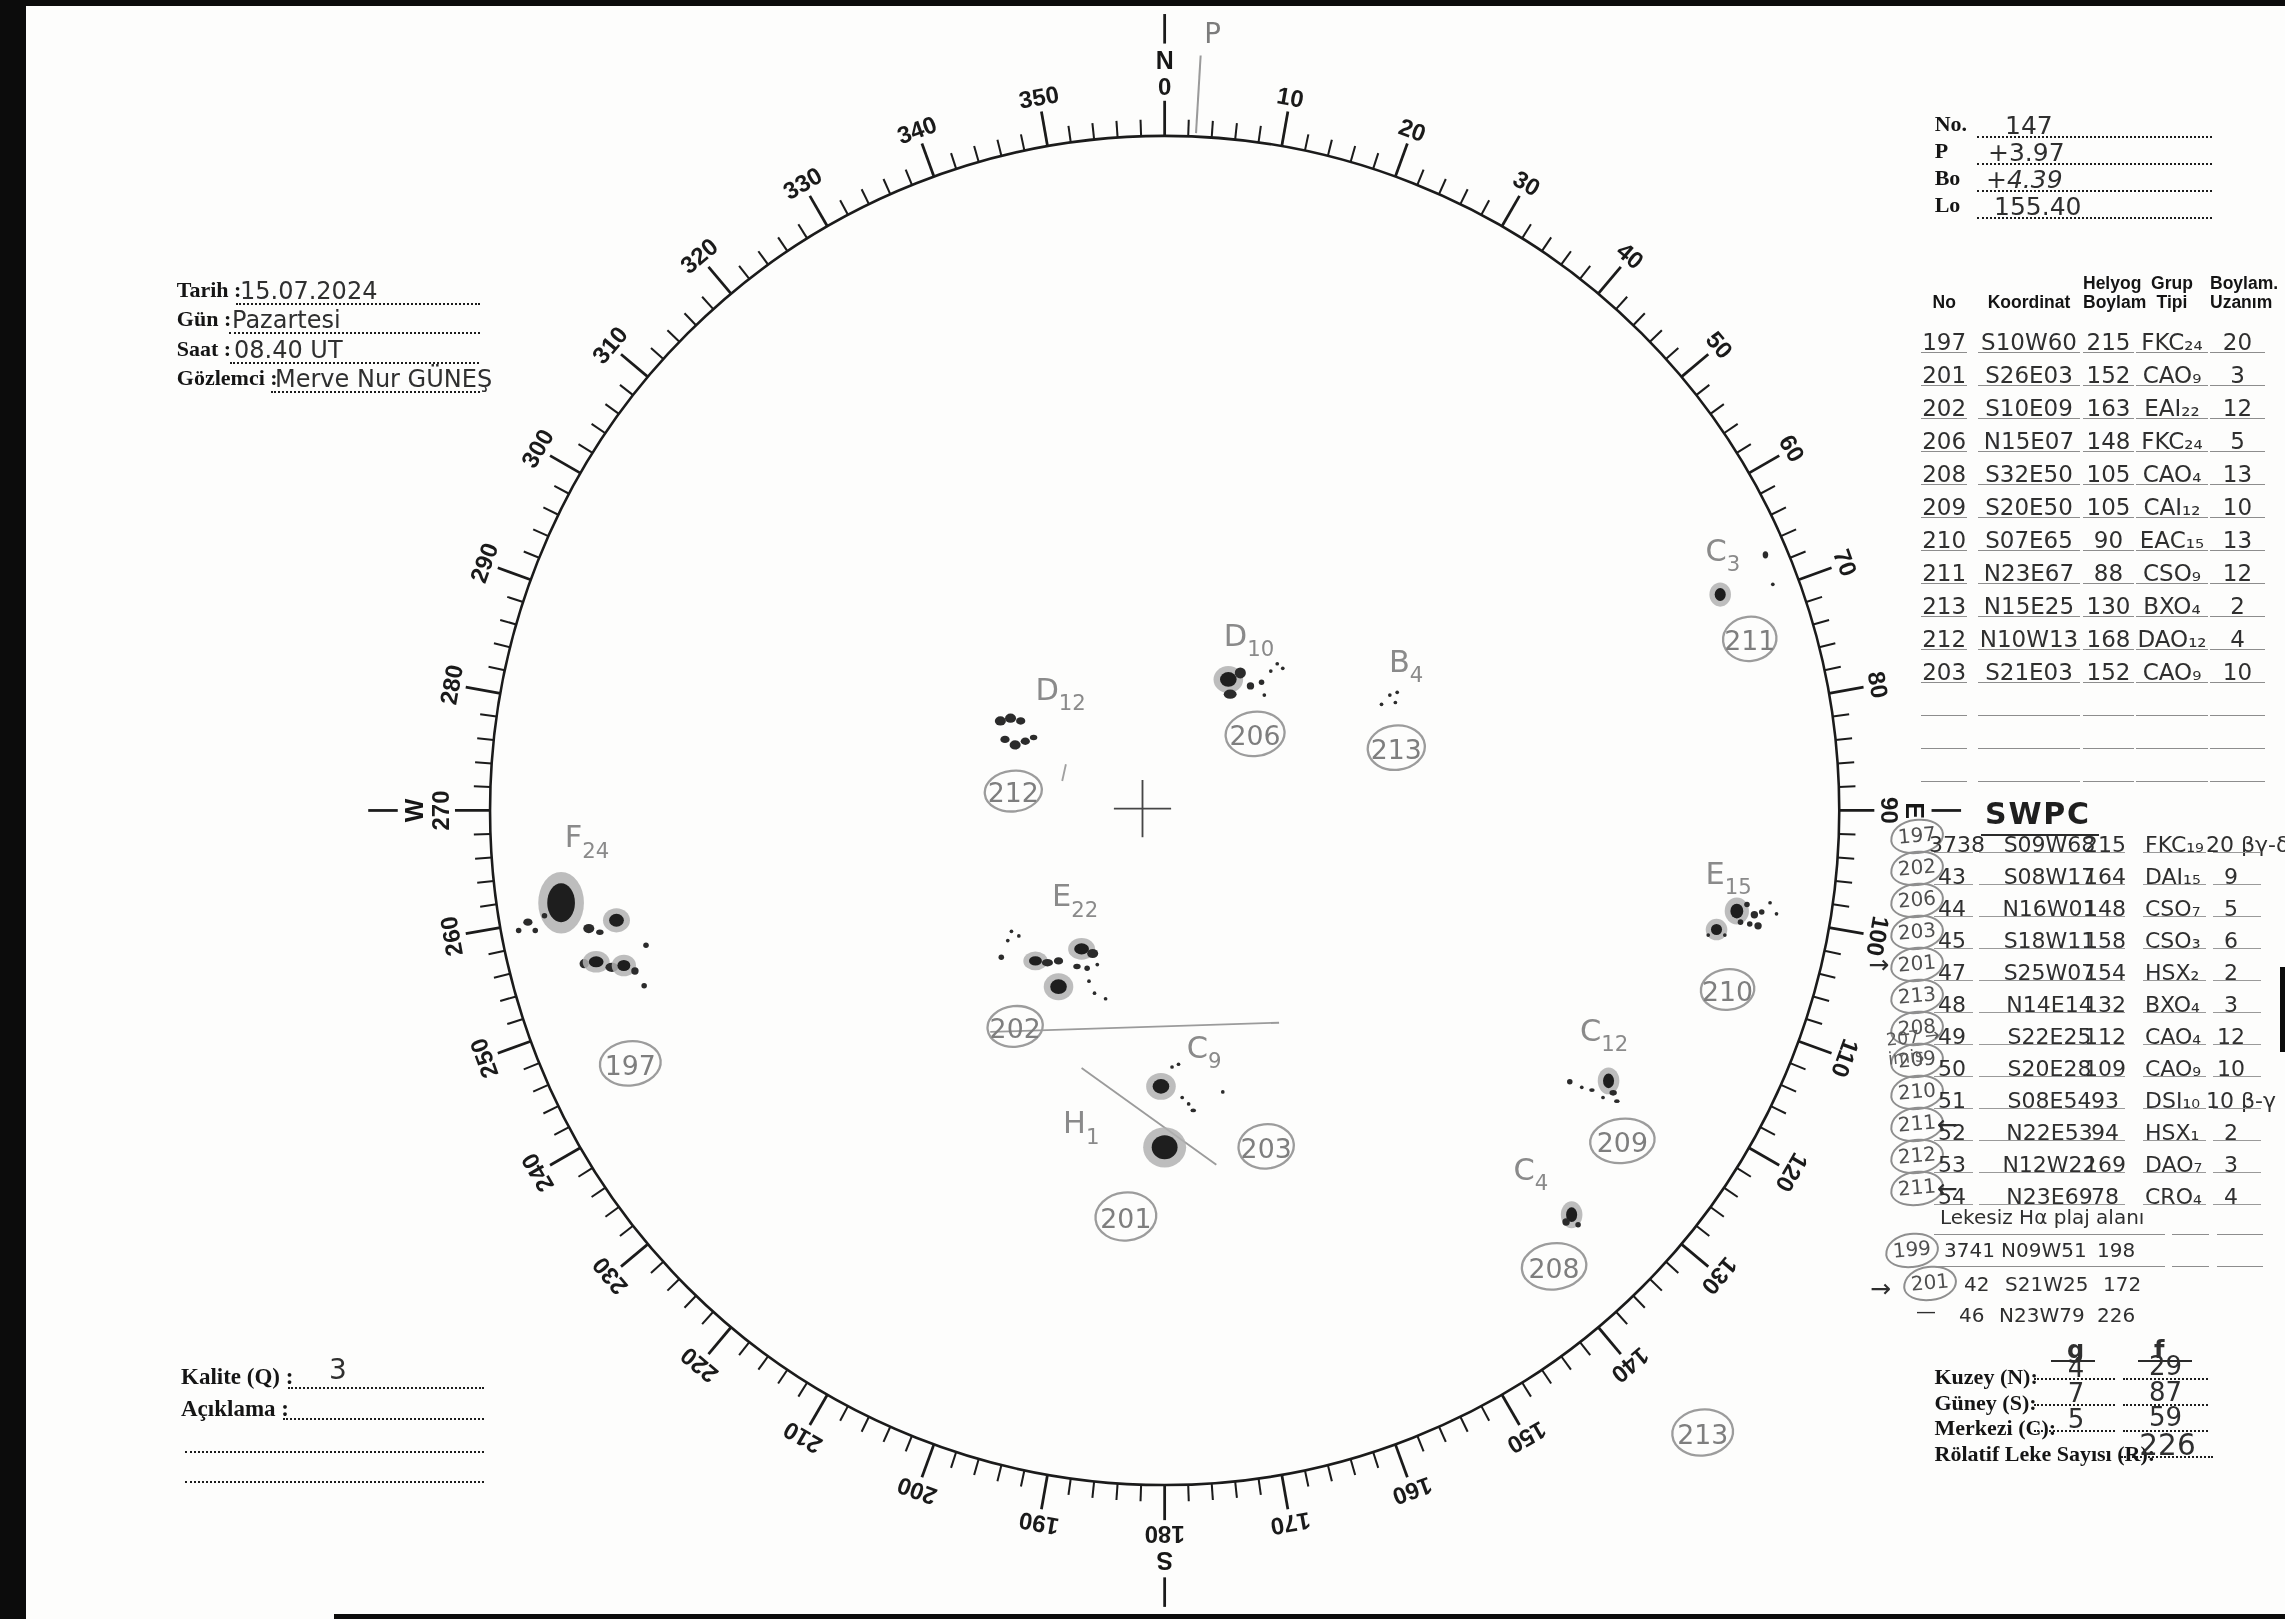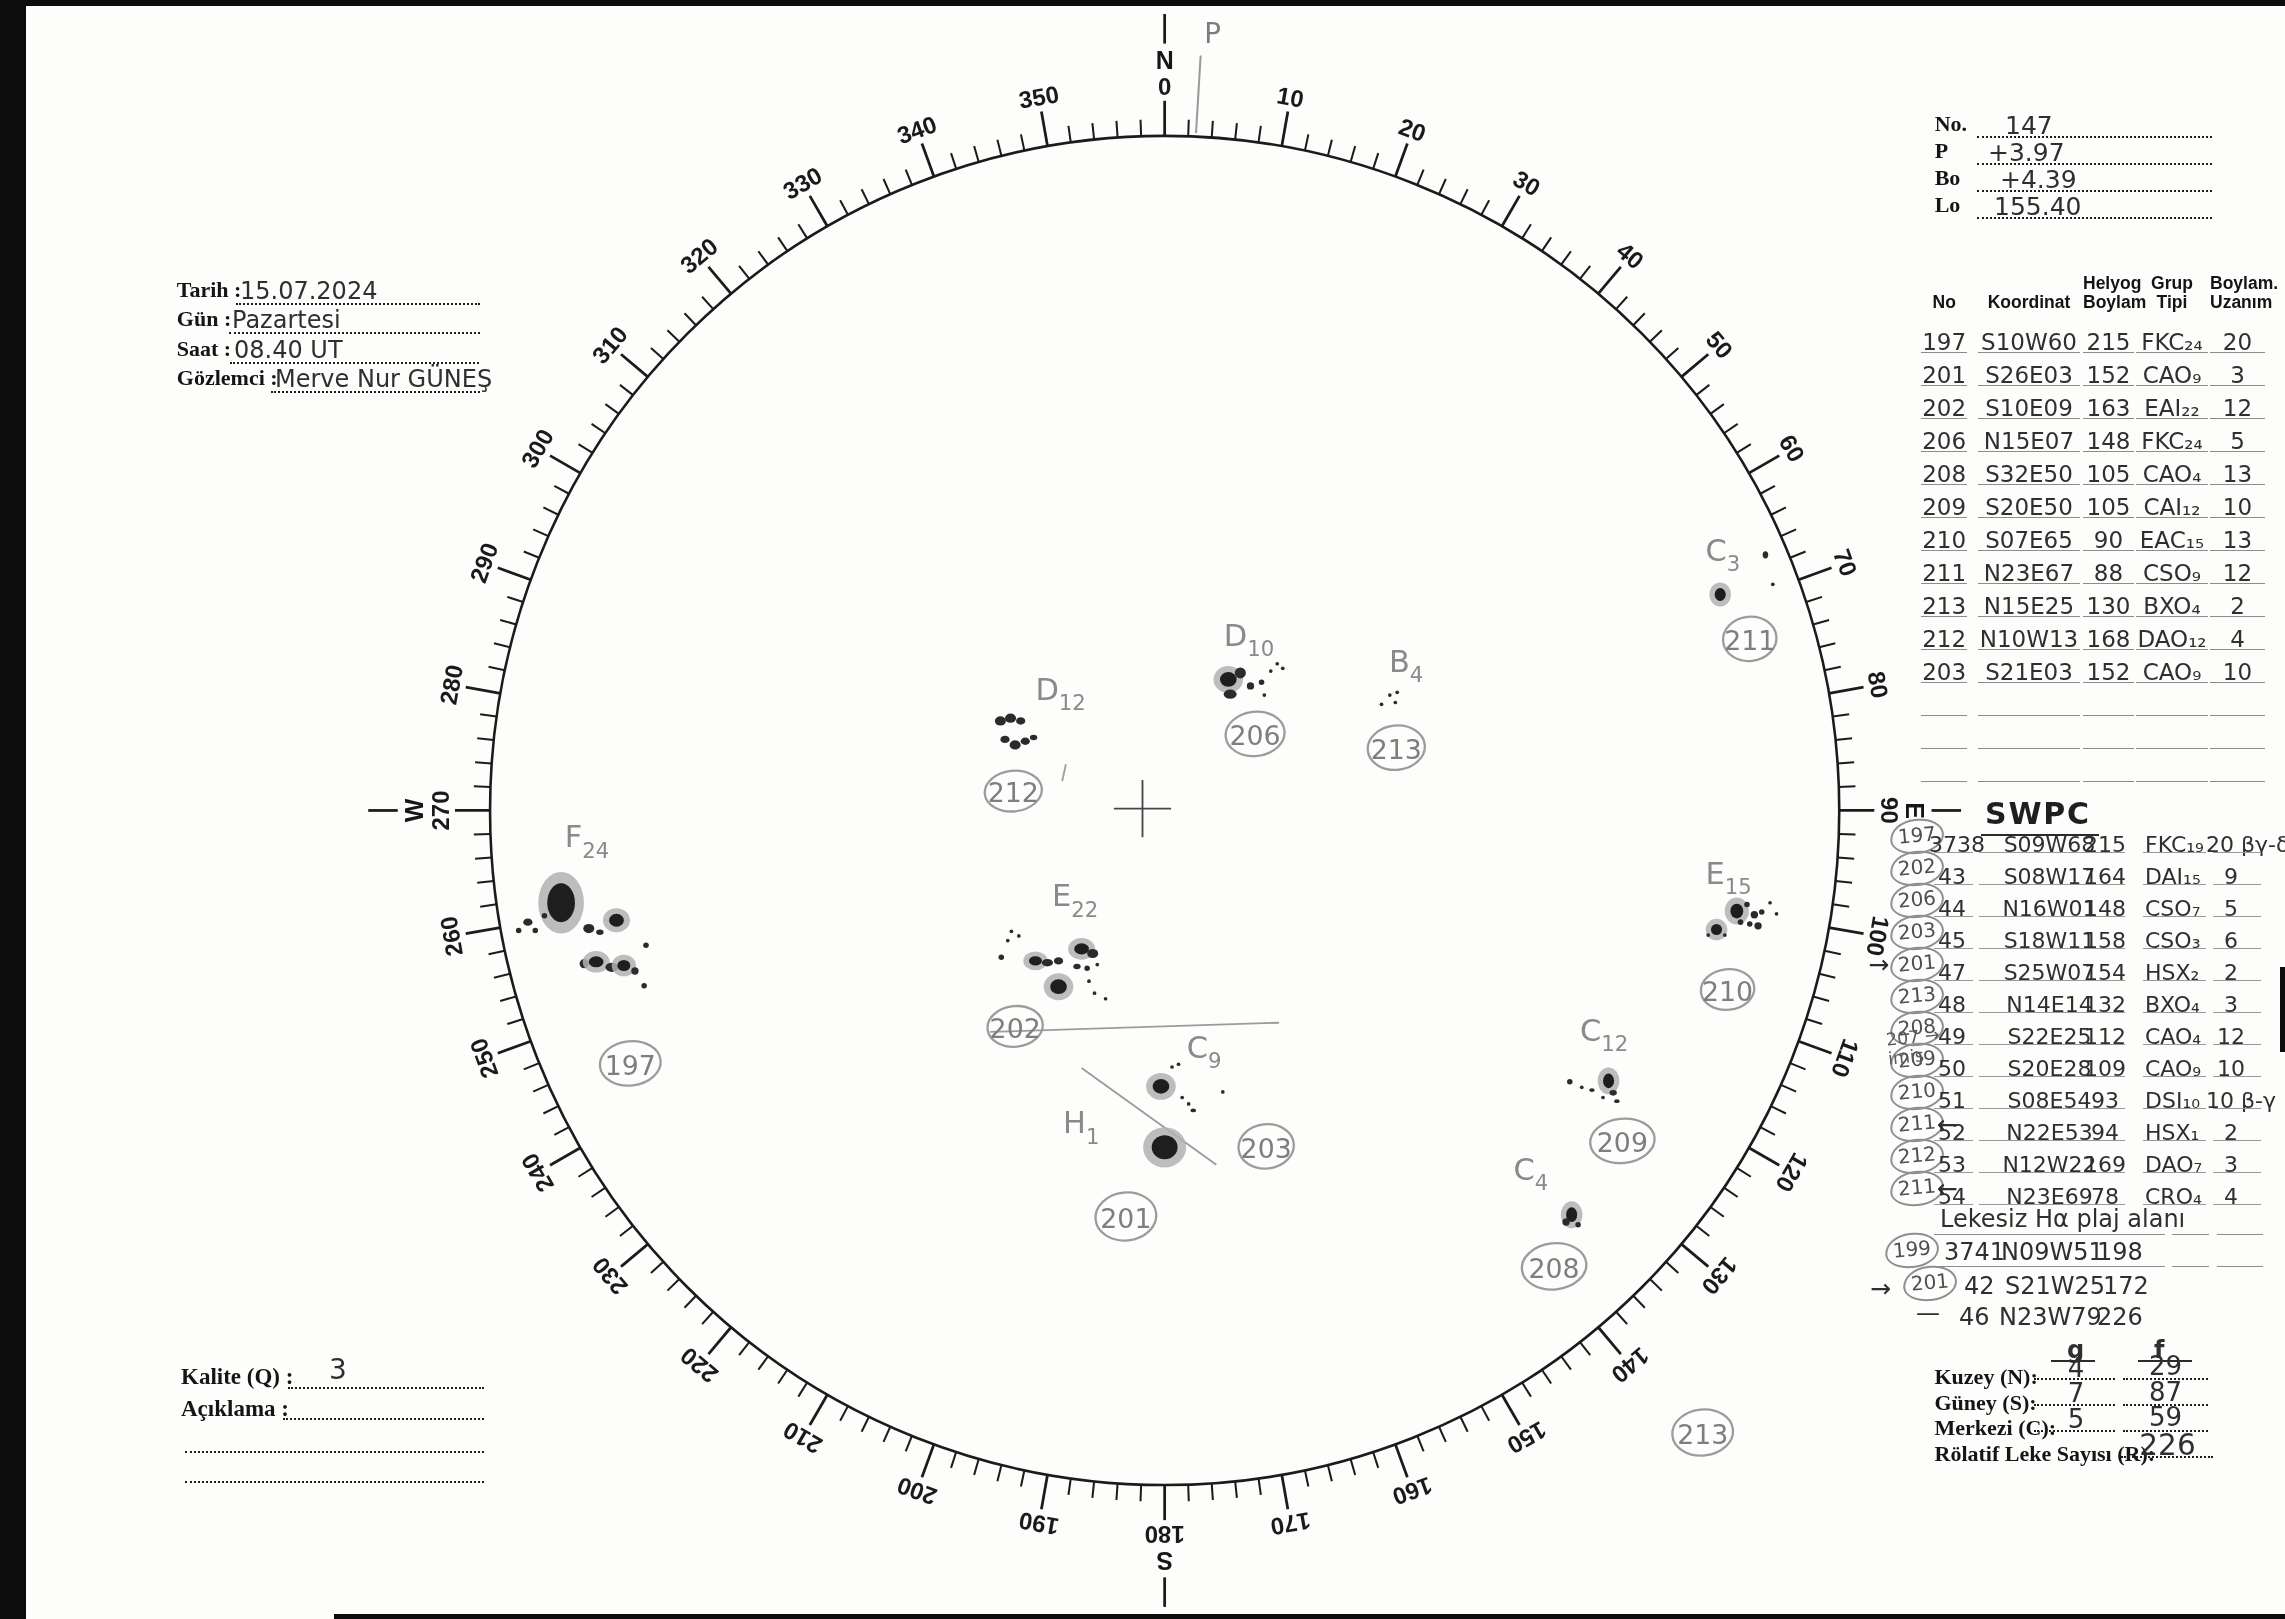--- a/index.html
+++ b/index.html
@@ -55,21 +55,21 @@
   .s1{left:102px;width:129px;}
   .s2{left:196px;width:52px;}
   .s3{left:262px;width:52px;}
   .s4{left:323px;width:50px;}
   .srow .ul{bottom:0;border-bottom-color:#9a9a9a;}
   .su0{left:51px;width:39px;}
   .su1{left:96px;width:135px;}
   .su2{left:200px;width:42px;}
   .su3{left:260px;width:63px;}
   .su4{left:330px;width:48px;}
-  .sfree{position:absolute;font-size:24px;white-space:nowrap;}
+  .sfree{position:absolute;font-size:20px;white-space:nowrap;}
   
   #summary{left:1929px;top:1336px;width:356px;}
   #summary .glbl,#summary .flbl{position:absolute;top:0px;font-size:24px;font-weight:bold;}
   #summary .rrow .lbl{position:absolute;left:5.5px;font-size:22px;white-space:nowrap;}
   #summary .val{position:absolute;font-size:26px;text-align:center;}
   
   #kalite .lbl{position:absolute;left:0;font-size:23px;white-space:nowrap;}
   
   .degtxt{font-family:"Liberation Sans",sans-serif;font-size:26px;font-weight:600;fill:#1a1a1a;}
   .cardtxt{font-family:"Liberation Sans",sans-serif;font-size:27px;font-weight:bold;fill:#161616;}
@@ -511,21 +511,21 @@
       <span class="val hw">147</span>
       <i class="dotl"></i>
     </div>
     <div class="orow">
       <span class="lbl serifb">P</span>
       <span class="val hw" style="left:57px;">+3.97</span>
       <i class="dotl"></i>
     </div>
     <div class="orow">
       <span class="lbl serifb">Bo</span>
-      <span class="val hw" style="left:69px;">+4.39</span>
+      <span class="val hw" style="left:55px;font-style:italic;">+4.39</span>
       <i class="dotl"></i>
     </div>
     <div class="orow">
       <span class="lbl serifb">Lo</span>
       <span class="val hw" style="left:63px;">155.40</span>
       <i class="dotl"></i>
     </div>
   </div>
 
   <div id="table1" class="abs">

